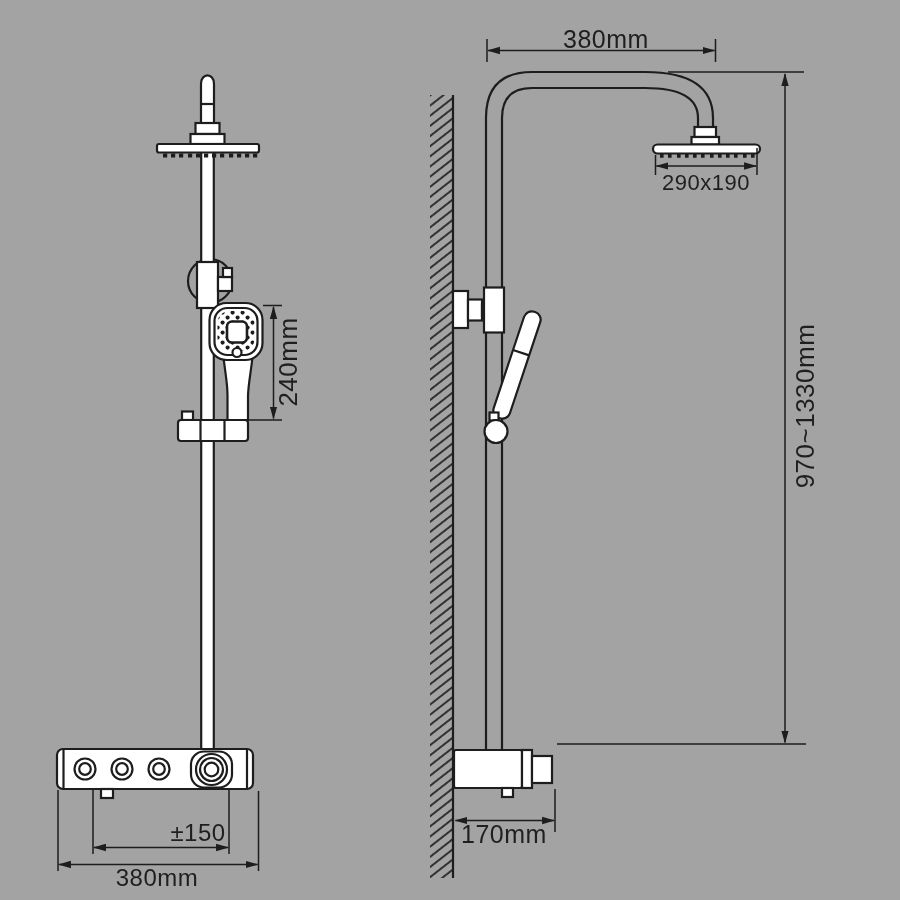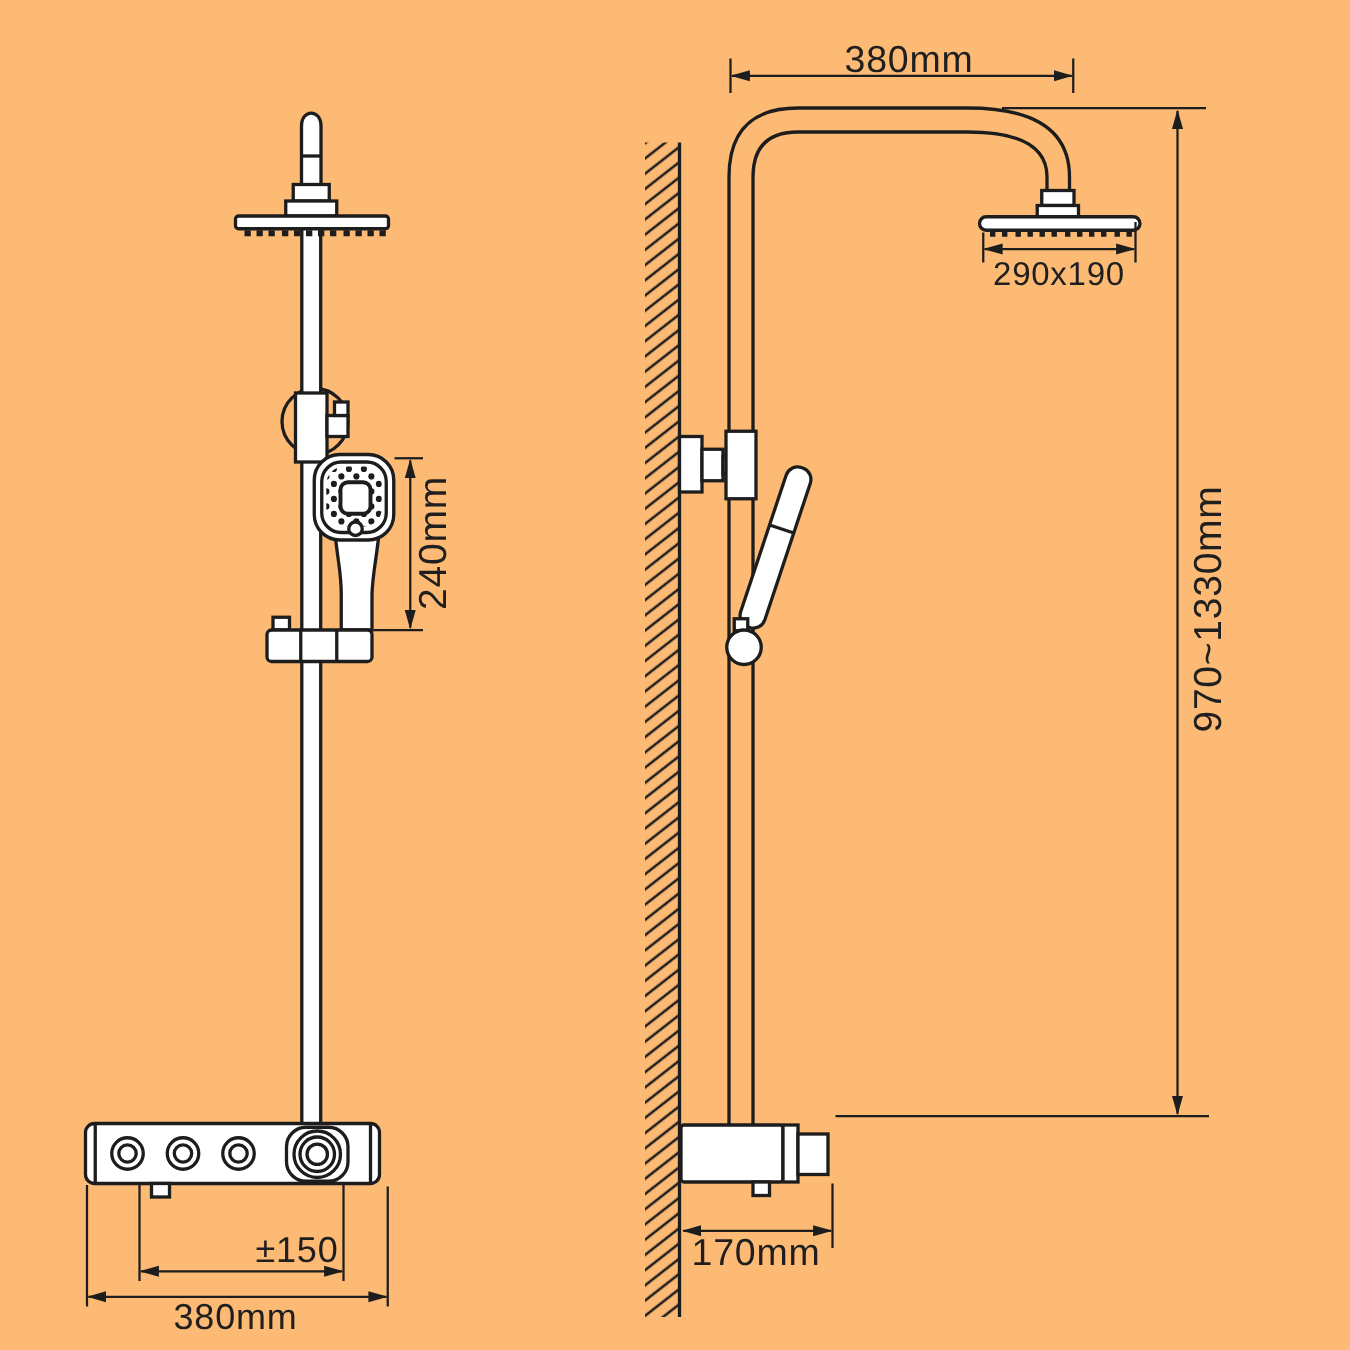--- a/index.html
+++ b/index.html
@@ -1,17 +1,17 @@
 <!DOCTYPE html>
 <html><head>
 <meta charset="utf-8">
 <style>
   html,body{margin:0;padding:0;background:#fff;}
   .canvas{
-    width:900px;height:900px;background:#fdba74;position:relative;overflow:hidden;
+    width:900px;height:900px;background:#a3a3a3;position:relative;overflow:hidden;
     font-family:"Liberation Sans", sans-serif;
     text-decoration:underline;
   }
   svg text{
     font-family:"Liberation Sans", sans-serif;
     fill:#1f1f1f;
   }
   .dim-label{letter-spacing:0.5px;}
 </style>
 </head>

